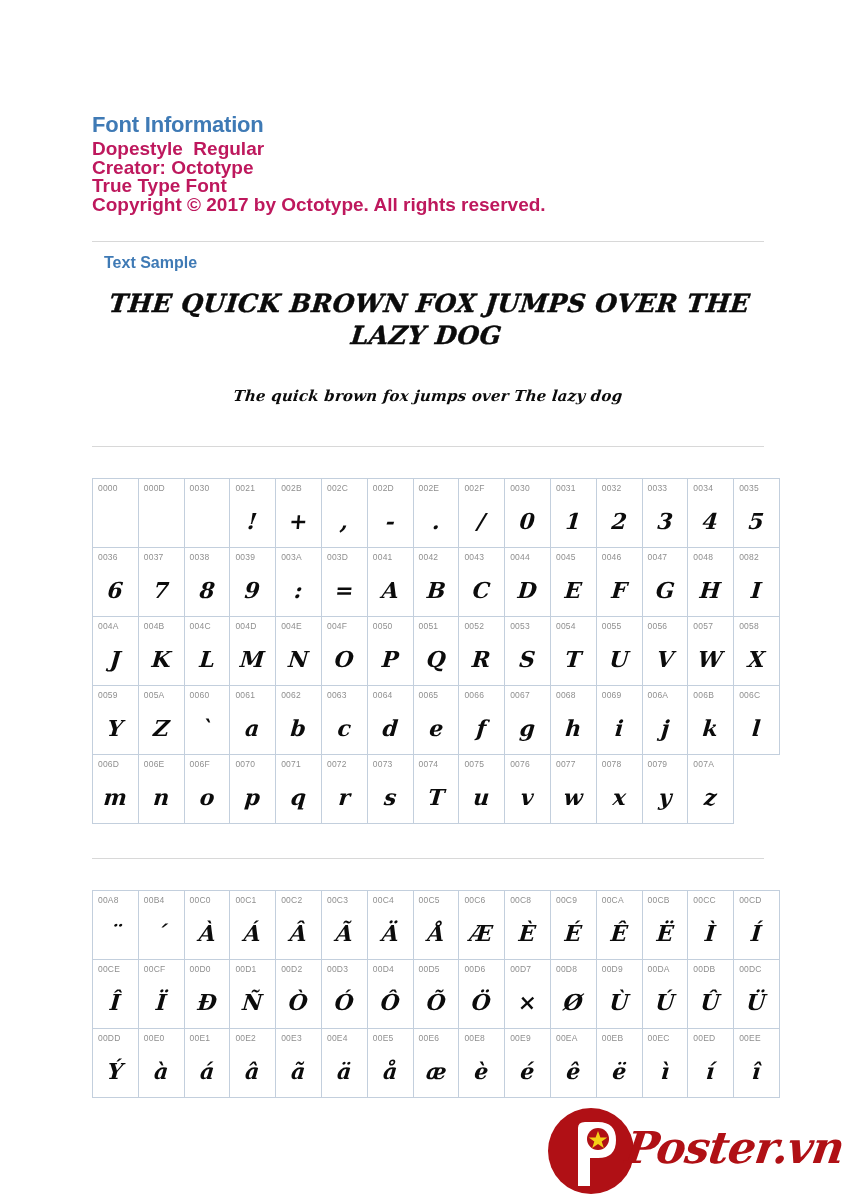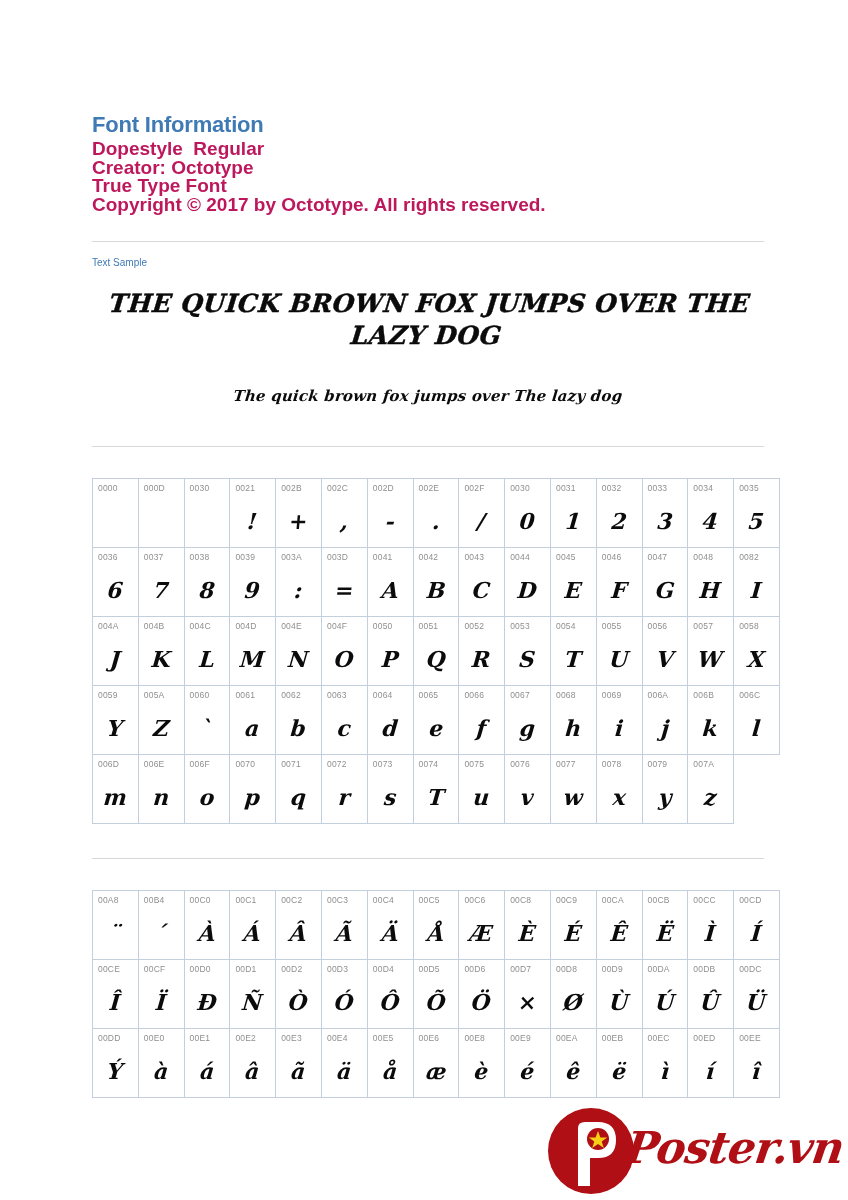--- a/index.html
+++ b/index.html
@@ -52,23 +52,24 @@
   }
 
   
   .divider {
     height: 1px;
     background: #d8d8d8;
     width: 672px;
   }
   .section-heading {
     color: #3f7ab5;
-    font-size: 10px;
-    font-weight: normal;
+    font-size: 16px;
+    font-weight: bold;
     line-height: 17px;
+    margin-left: 12px;
   }
 
   
   .sample-wrap {
     text-align: center;
   }
   .sample-upper {
     font-family: "DejaVu Serif", serif;
     font-style: italic;
     font-weight: bold;

